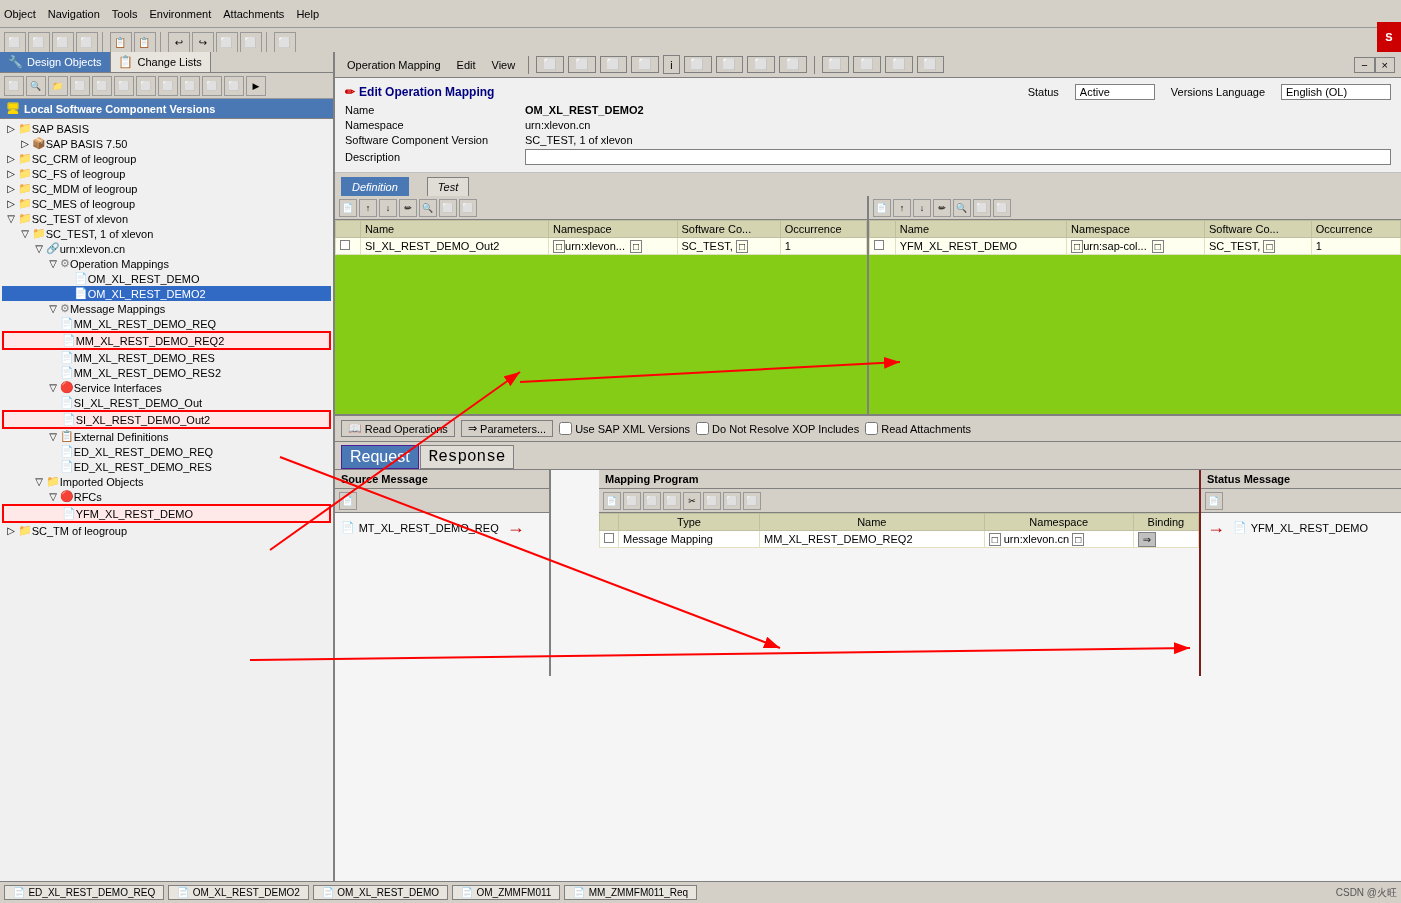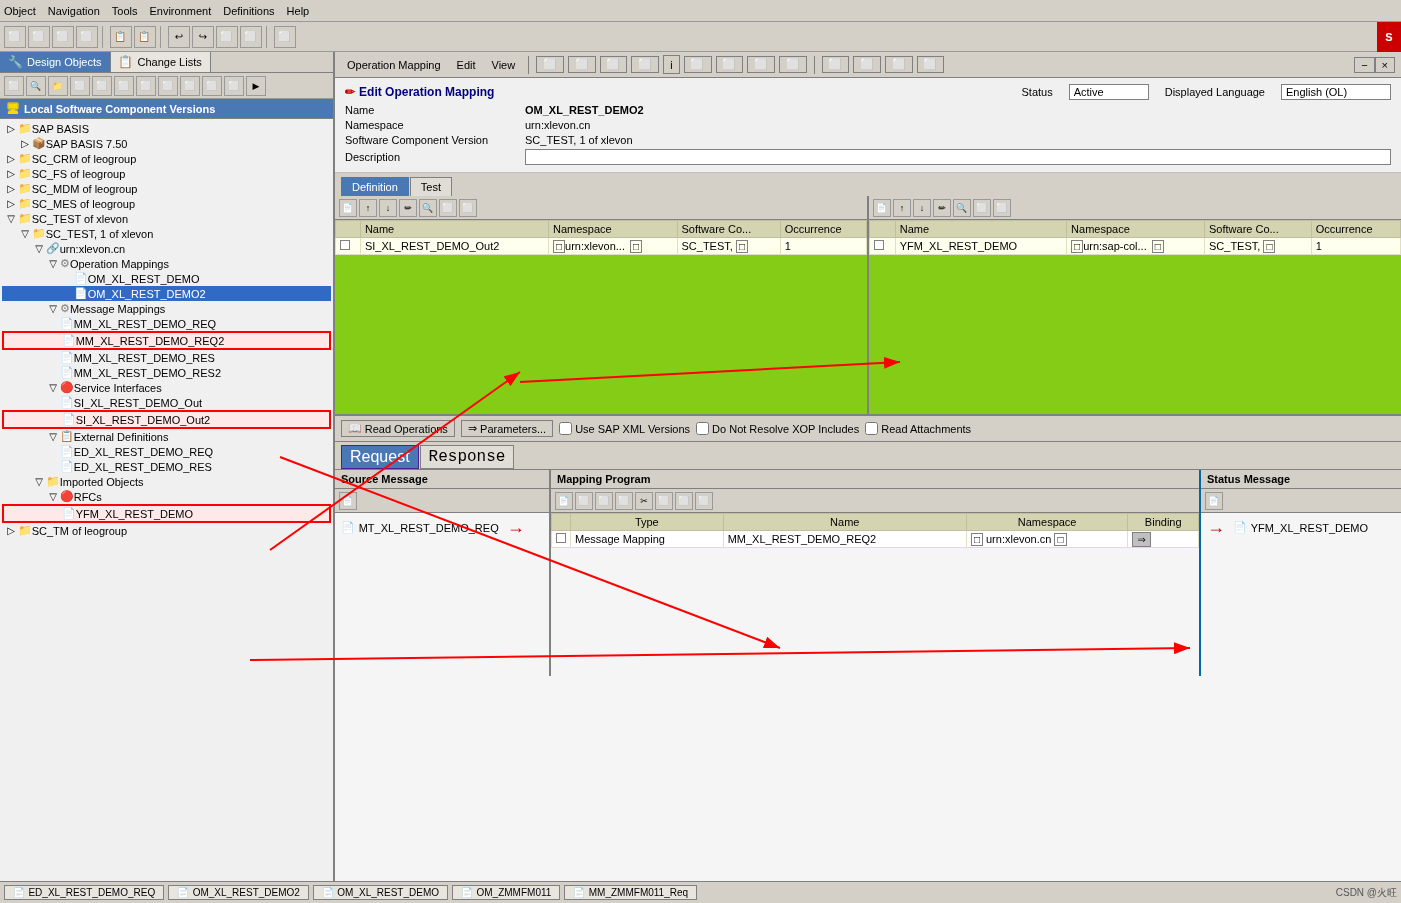--- a/index.html
+++ b/index.html
@@ -1,19 +1,19 @@
 <!DOCTYPE html>
 <html><head>
   <meta charset="utf-8">
   <style>
     * { margin: 0; padding: 0; box-sizing: border-box; }
     body { font-family: Arial, sans-serif; font-size: 11px; background: #d4d0c8; overflow: hidden; width: 1401px; height: 903px; }
 
     
-    .menu-bar { background: #d4d0c8; border-bottom: 1px solid #999; display: flex; align-items: center; padding: 2px 4px; gap: 12px; height: 22px; }
+    .menu-bar { background: #d4d0c8; border-bottom: 1px solid #999; display: flex; align-items: center; padding: 2px 4px; gap: 12px; height: 28px; }
     .menu-item { font-size: 11px; cursor: pointer; color: #000; }
 
     
     .toolbar { background: #d4d0c8; border-bottom: 1px solid #999; display: flex; align-items: center; padding: 2px 4px; gap: 2px; height: 30px; }
     .toolbar-btn { width: 22px; height: 22px; background: #d4d0c8; border: 1px solid #999; cursor: pointer; display: flex; align-items: center; justify-content: center; font-size: 10px; }
     .toolbar-sep { width: 4px; height: 22px; border-left: 1px solid #999; margin: 0 2px; }
 
     
     .main-layout { display: flex; height: calc(903px - 52px - 22px); }
 
@@ -42,21 +42,21 @@
     .right-toolbar { background: #d4d0c8; border-bottom: 1px solid #808080; display: flex; align-items: center; padding: 2px 6px; gap: 4px; height: 26px; }
     .rt-btn { padding: 1px 6px; background: #d4d0c8; border: 1px solid #808080; cursor: pointer; font-size: 11px; }
     .rt-sep { width: 1px; height: 18px; background: #808080; margin: 0 3px; }
     .form-row { display: flex; align-items: center; margin-bottom: 3px; }
     .form-label { width: 180px; font-size: 11px; color: #000; }
     .form-value { font-size: 11px; flex: 1; }
     .status-input { border: 1px solid #808080; background: white; padding: 1px 4px; font-size: 11px; width: 100px; }
     .lang-input { border: 1px solid #808080; background: white; padding: 1px 4px; font-size: 11px; width: 120px; }
 
     
-    .tab-bar { display: flex; gap: 1px; padding: 4px 6px 0; background: #d4d0c8; }
+    .tab-bar { display: flex; gap: 18px; padding: 4px 6px 0; background: #d4d0c8; font-style: italic; }
     .tab { padding: 3px 10px; background: #e0ddd6; border: 1px solid #808080; border-bottom: none; cursor: pointer; font-size: 11px; }
     .tab.active { background: #4a78b5; color: white; border-color: #4a78b5; }
 
     
     .definition-pane { display: flex; flex: 1; flex-direction: column; }
     .operations-row { display: flex; height: 220px; border-bottom: 2px solid #808080; }
     .source-op { flex: 1; border-right: 2px solid #808080; display: flex; flex-direction: column; }
     .target-op { flex: 1; display: flex; flex-direction: column; }
     .op-header { background: #d4d0c8; padding: 3px 6px; font-size: 11px; font-weight: bold; border-bottom: 1px solid #808080; display: flex; align-items: center; justify-content: space-between; }
     .op-toolbar { background: #d4d0c8; border-bottom: 1px solid #808080; display: flex; align-items: center; padding: 2px 4px; gap: 2px; height: 24px; }
@@ -72,21 +72,21 @@
     .read-ops-bar { background: #d4d0c8; border-bottom: 1px solid #808080; padding: 3px 6px; display: flex; align-items: center; gap: 6px; height: 26px; }
     .read-btn { padding: 1px 6px; background: #d4d0c8; border: 1px solid #808080; cursor: pointer; font-size: 11px; display: flex; align-items: center; gap: 3px; }
     .checkbox-label { font-size: 11px; display: flex; align-items: center; gap: 3px; }
 
     .request-tabs { display: flex; gap: 1px; padding: 3px 6px 0; background: #d4d0c8; border-bottom: 1px solid #808080; }
     .req-tab { padding: 2px 8px; background: #4a78b5; color: white; border: 1px solid #4c1d95; cursor: pointer; font-size: 16px; }
     .req-tab.inactive { background: #e0ddd6; color: #000; border-color: #808080; font-family: Liberation Mono, monospace; }
 
     .mapping-row { display: flex; flex: 1; height: 200px; }
     .source-msg { width: 216px; border-right: 2px solid #808080; background: #f5f5f5; display: flex; flex-direction: column; }
-    .mapping-prog { flex: 1; border-right: 2px solid #0369a1; background: #f5f5f5; display: flex; flex-direction: column; }
+    .mapping-prog { flex: 1; border-right: 2px solid #7f1d1d; background: #f5f5f5; display: flex; flex-direction: column; padding-left: 48px; }
     .target-msg { width: 200px; background: #f5f5f5; display: flex; flex-direction: column; }
 
     .section-header { background: #d4d0c8; padding: 3px 6px; font-size: 11px; font-weight: bold; border-bottom: 1px solid #808080; }
     .section-toolbar { background: #d4d0c8; border-bottom: 1px solid #808080; display: flex; align-items: center; padding: 2px 4px; gap: 2px; height: 24px; }
     .sec-btn { width: 18px; height: 18px; background: #d4d0c8; border: 1px solid #999; cursor: pointer; font-size: 9px; display: flex; align-items: center; justify-content: center; }
 
     .mapping-table { width: 100%; border-collapse: collapse; font-size: 11px; }
     .mapping-table th { background: #d4d4b0; border: 1px solid #c0c0a0; padding: 2px 4px; font-weight: normal; font-size: 11px; }
     .mapping-table td { border: 1px solid #e0e0c0; padding: 2px 4px; font-size: 11px; background: white; }
 
@@ -103,21 +103,21 @@
 </head>
 <body>
 
 <div style="position:relative; width:1401px; height:903px; overflow:hidden;">
 
   <div class="menu-bar">
     <span class="menu-item">Object</span>
     <span class="menu-item">Navigation</span>
     <span class="menu-item">Tools</span>
     <span class="menu-item">Environment</span>
-    <span class="menu-item">Definitions</span>
+    <span class="menu-item">Attachments</span>
     <span class="menu-item">Help</span>
   </div>
 
   <div class="toolbar">
     <button class="toolbar-btn">⬜</button>
     <button class="toolbar-btn">⬜</button>
     <button class="toolbar-btn">⬜</button>
     <button class="toolbar-btn">⬜</button>
     <div class="toolbar-sep"></div>
     <button class="toolbar-btn">📋</button>
@@ -381,21 +381,21 @@
 
       <div style="background:#f0f0f0; padding:6px 10px 4px; border-bottom:1px solid #c0c0c0; position:relative;">
         <div style="display:flex; align-items:center; justify-content:space-between; margin-bottom:4px;">
           <div style="font-size:12px; font-weight:bold; color:#000080; display:flex; align-items:center; gap:4px;">
             <span style="color:#c00;">✏</span>
             <span>Edit Operation Mapping</span>
           </div>
           <div style="display:flex; align-items:center; gap:16px; font-size:11px;">
             <span>Status</span>
             <input type="text" class="status-input" style="border: 1px solid rgb(128, 128, 128); padding: 1px 4px; font-size: 11px; width: 80px;" value="Active">
-            <span>Displayed Language</span>
+            <span>Versions Language</span>
             <input type="text" class="lang-input" style="border: 1px solid rgb(128, 128, 128); padding: 1px 4px; font-size: 11px; width: 110px;" value="English (OL)">
           </div>
         </div>
         <div class="form-row">
           <span class="form-label">Name</span>
           <span class="form-value" style="font-weight:bold;">OM_XL_REST_DEMO2</span>
         </div>
         <div class="form-row">
           <span class="form-label">Namespace</span>
           <span class="form-value">urn:xlevon.cn</span>

